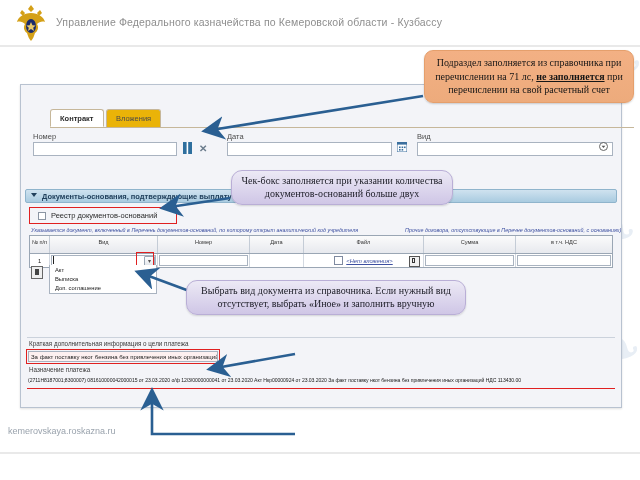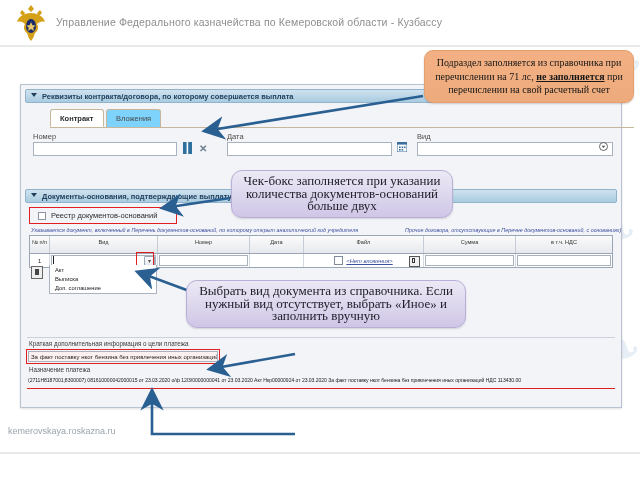--- a/index.html
+++ b/index.html
@@ -109,21 +109,21 @@
   .tab.active {
     left: 0;
     background: #ffffff;
     color: #2b2b2b;
     font-weight: bold;
     border-bottom: 1px solid #ffffff;
     z-index: 2;
   }
   .tab.inactive {
     left: 56px;
-    background: #7dd3fc;
+    background: #eab308;
     color: #4a4a4a;
   }
 
   
   .fld-label {
     position: absolute;
     font-size: 7.5px;
     color: #4b4b4b;
     white-space: nowrap;
   }
@@ -359,21 +359,21 @@
     font-size: 10px;
     line-height: 13.5px;
     padding: 5px 5px;
     box-shadow: 0 1px 2px rgba(0,0,0,.18);
   }
   .callout-purple {
     background: linear-gradient(#ece9f5, #cfc6e6);
     border: 1px solid #b9aed6;
     border-radius: 11px;
     color: #20202a;
-    font-size: 13px;
+    font-size: 10px;
     line-height: 12.5px;
     padding: 4px 8px;
     box-shadow: 0 1px 2px rgba(0,0,0,.14);
   }
   .co-1 { left: 424px; top: 50px;  width: 210px; }
   .co-2 { left: 231px; top: 170px; width: 222px; }
   .co-3 { left: 186px; top: 280px; width: 280px; }
   .co-4 { left: 296px; top: 338px; width: 334px; }
   .co-5 { left: 296px; top: 421px; width: 300px; }
   .u-bold { font-weight: bold; text-decoration: underline; }
@@ -418,24 +418,20 @@
       </g>
       <ellipse cx="17" cy="23" rx="5" ry="7" fill="#1b2a6b"></ellipse>
       <path d="M17 19 l1.4 3.2 3.2 .3 -2.4 2.2 .8 3.2 -3-1.8 -3 1.8 .8-3.2 -2.4-2.2 3.2-.3z" fill="#e8c969"></path>
     </svg>
     <div class="header-title">Управление Федерального казначейства по Кемеровской области - Кузбассу</div>
   </div>
   <div class="header-rule"></div>
 
   <div class="screenshot">
 
-    <div class="group-bar gb-contract">
-      <span class="caret"></span>
-      <span>Реквизиты контракта/договора, по которому совершается выплата</span>
-    </div>
 
     <div class="tab-strip">
       <div class="tab active">Контракт</div>
       <div class="tab inactive">Вложения</div>
     </div>
 
     <div class="fld-label" style="left:12px; top:47px;">Номер</div>
     <div class="txt-input" style="left:12px; top:57px; width:144px; height:14px;"></div>
     <div class="mini-btn" style="left:162px; top:57px;">
       <svg width="9" height="12" viewBox="0 0 9 12">

